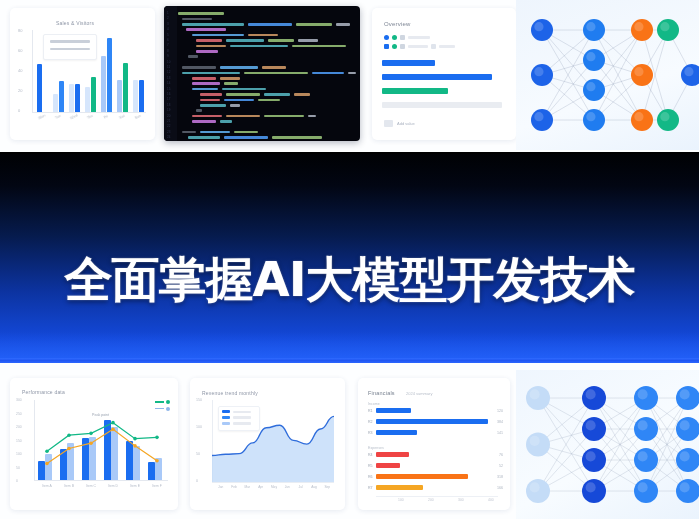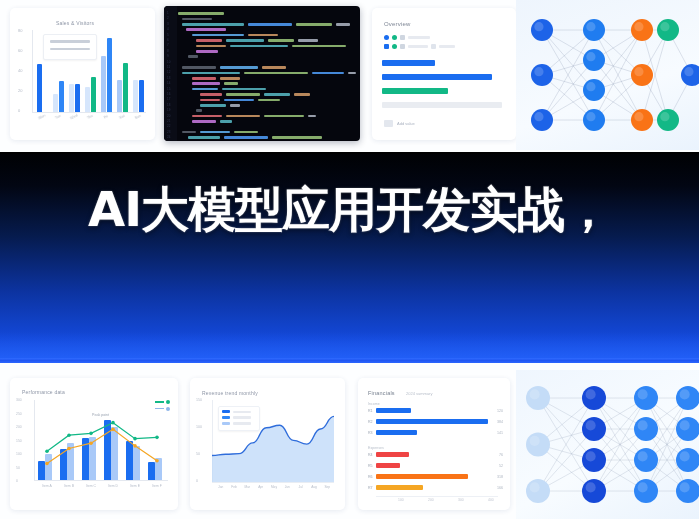--- a/index.html
+++ b/index.html
@@ -395,21 +395,21 @@
         <circle cx="148.92" cy="26.7" r="4.62" fill="#ffffff" opacity=".18"></circle>
         <circle cx="152" cy="120" r="11" fill="#12b886"></circle>
         <circle cx="148.92" cy="116.7" r="4.62" fill="#ffffff" opacity=".18"></circle>
         <circle cx="176" cy="75" r="11" fill="#1d63e8"></circle>
         <circle cx="172.92" cy="71.7" r="4.62" fill="#ffffff" opacity=".18"></circle>
       </svg>
   </div>
 
   <div id="banner">
     <div class="edge-top"></div>
-    <div class="ttl" id="ttl1">AI大模型应用开发实战，</div>
+    <div class="ttl" id="ttl2">全面掌握AI大模型开发技术</div>
     <div class="glow"></div>
     <div class="edge-bot"></div>
   </div>
 
   <div class="card" id="p5">
     <div class="card-title t1">Performance data</div>
     <div class="yax"></div>
     <div class="xax"></div>
     <div id="p5yt">
         <div class="ylab" style="top: 20px;">300</div>

